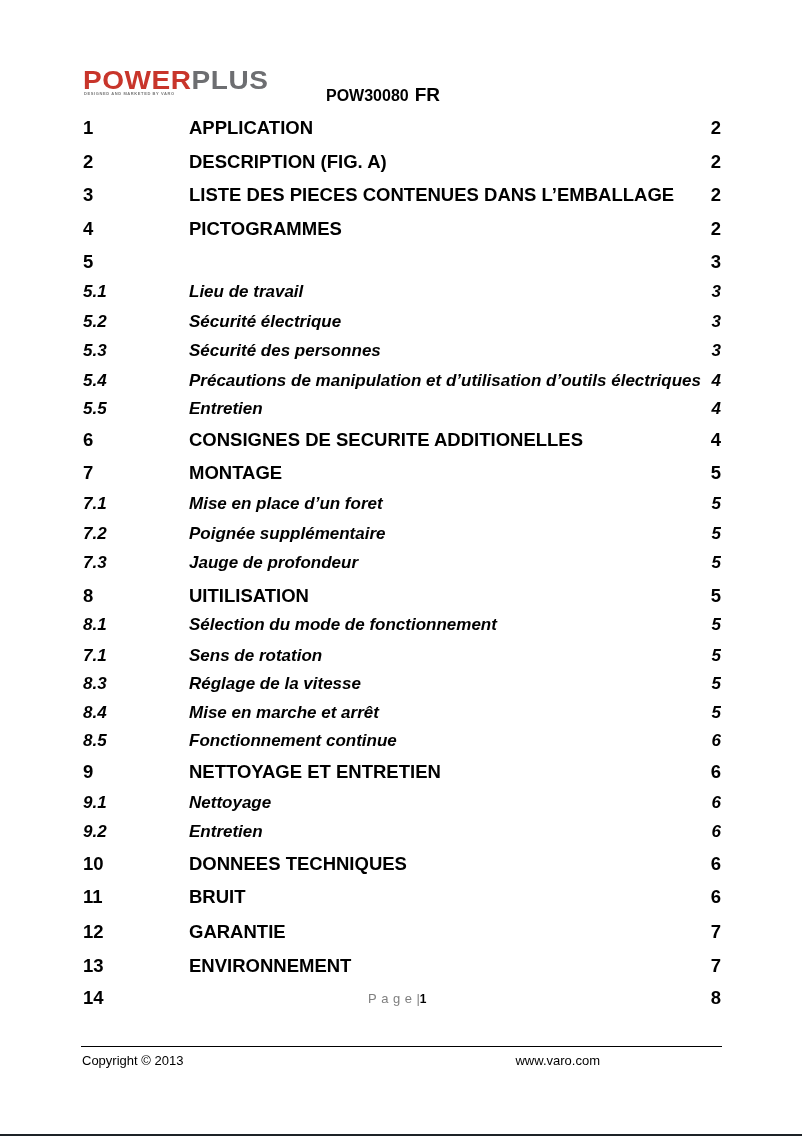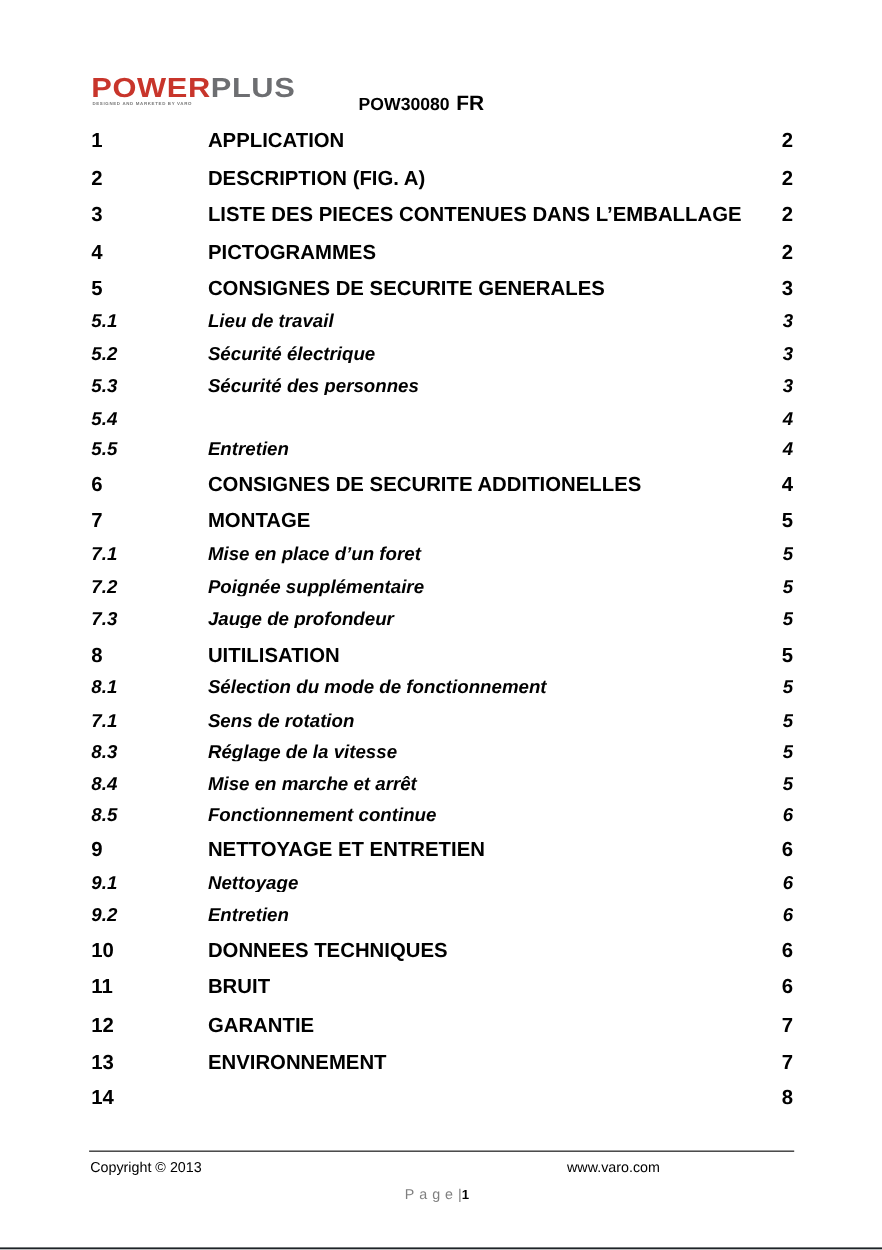--- a/index.html
+++ b/index.html
@@ -129,21 +129,21 @@
     .footer-copy {
       position: absolute;
       left: 82px;
       top: 1053px;
       font-size: 13px;
       white-space: nowrap;
     }
     .footer-page {
       position: absolute;
       left: 368px;
-      top: 1078px;
+      top: 991px;
       font-size: 13px;
       white-space: nowrap;
     }
     .footer-page-label {
       color: #7f7f7f;
       letter-spacing: 4.5px;
     }
     .footer-page-sep {
       color: #7f7f7f;
       margin-left: 0px;
@@ -201,21 +201,20 @@
       <span class="toc-page">2</span>
     </div>
     <div class="toc-row level1" style="top:217px">
       <span class="toc-num">4</span>
       <span class="toc-title">PICTOGRAMMES</span>
       <span class="toc-dots"></span>
       <span class="toc-page">2</span>
     </div>
     <div class="toc-row level1" style="top:250px">
       <span class="toc-num">5</span>
-      <span class="toc-title">CONSIGNES DE SECURITE GENERALES</span>
       <span class="toc-dots"></span>
       <span class="toc-page">3</span>
     </div>
     <div class="toc-row level2" style="top:284px">
       <span class="toc-num">5.1</span>
       <span class="toc-title">Lieu de travail</span>
       <span class="toc-dots"></span>
       <span class="toc-page">3</span>
     </div>
     <div class="toc-row level2" style="top:314px">
@@ -225,20 +224,21 @@
       <span class="toc-page">3</span>
     </div>
     <div class="toc-row level2" style="top:343px">
       <span class="toc-num">5.3</span>
       <span class="toc-title">Sécurité des personnes</span>
       <span class="toc-dots"></span>
       <span class="toc-page">3</span>
     </div>
     <div class="toc-row level2" style="top:373px">
       <span class="toc-num">5.4</span>
+      <span class="toc-title">Précautions de manipulation et d’utilisation d’outils électriques</span>
       <span class="toc-dots"></span>
       <span class="toc-page">4</span>
     </div>
     <div class="toc-row level2" style="top:401px">
       <span class="toc-num">5.5</span>
       <span class="toc-title">Entretien</span>
       <span class="toc-dots"></span>
       <span class="toc-page">4</span>
     </div>
     <div class="toc-row level1" style="top:428px">

